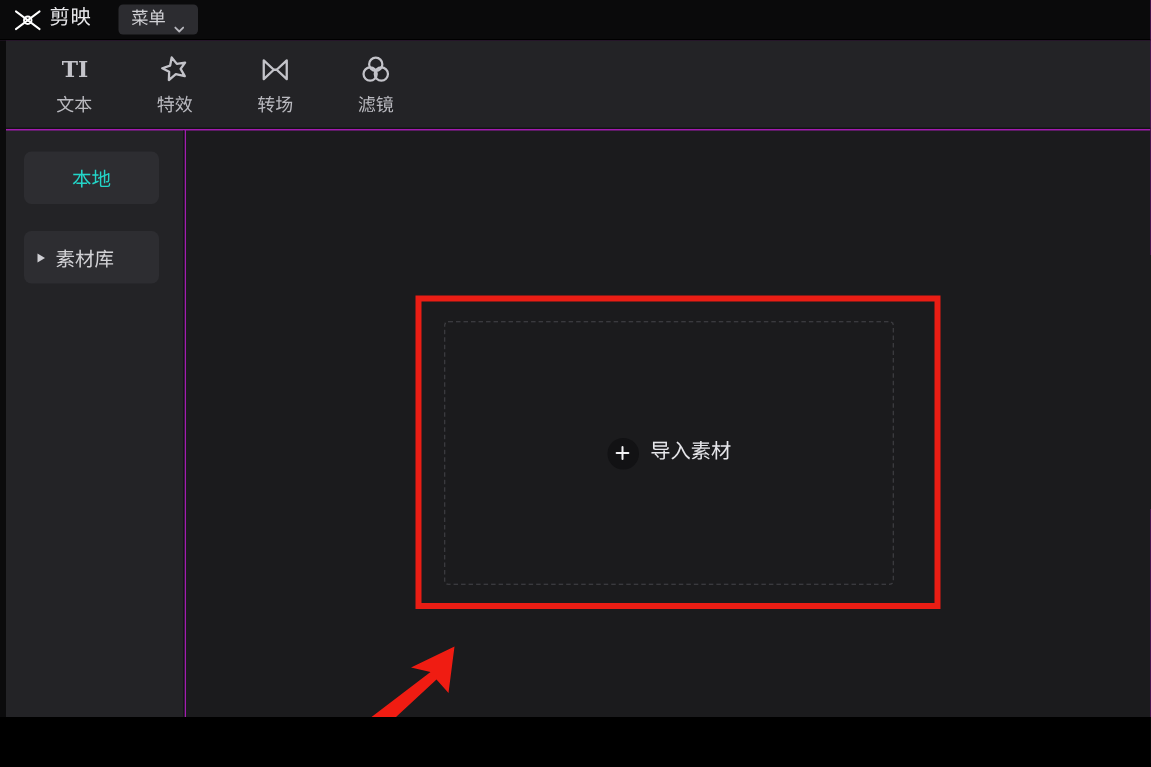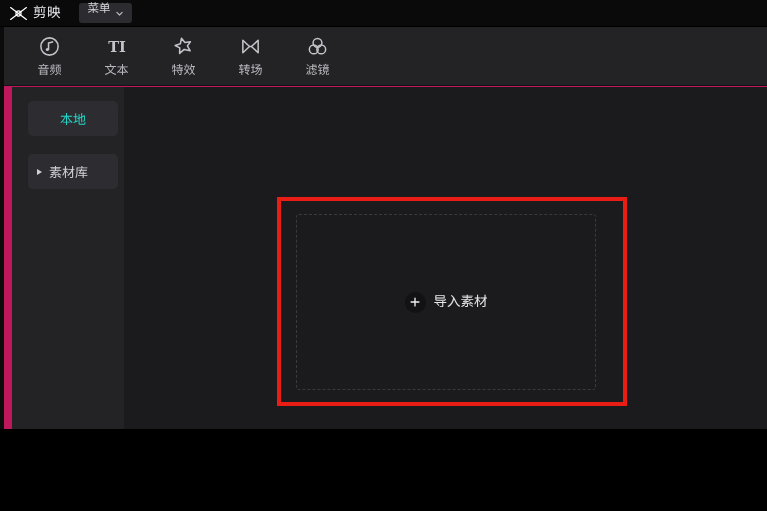--- a/index.html
+++ b/index.html
@@ -10,22 +10,22 @@
   body {
     width: 767px;
     height: 511px;
     overflow: hidden;
     font-family: "DejaVu Sans", "Liberation Sans", sans-serif;
     -webkit-font-smoothing: antialiased;
   }
   #app {
     position: relative;
     width: 767px;
-    height: 429px;
-    background: #be185d;
+    height: 478px;
+    background: #a21caf;
     overflow: hidden;
   }
 
   
   .titlebar {
     position: absolute;
     left: 0; top: 0;
     width: 767px; height: 27px;
     background: #0a0a0b;
     display: flex;
@@ -49,21 +49,21 @@
     letter-spacing: 0.5px;
     line-height: 1;
   }
   .menu-btn {
     margin-left: 18px;
     height: 20px;
     min-width: 53px;
     background: #2c2c30;
     border-radius: 3px;
     display: flex;
-    align-items: flex-start;
+    align-items: center;
     justify-content: center;
     gap: 4px;
     padding: 0 6px;
     box-sizing: border-box;
   }
   .menu-btn-label {
     color: #d2d2d6;
     font-size: 11.5px;
     line-height: 1;
   }
@@ -105,21 +105,21 @@
   .tab-icon svg { display: block; }
   .tab-label {
     font-size: 12px;
     line-height: 1;
     white-space: nowrap;
   }
 
   
   .sidebar {
     position: absolute;
-    left: 12px; top: 87px;
+    left: 0; top: 87px;
     width: 123px;
     height: 424px;
     background: #232326;
     border-right: 1px solid #141416;
     box-sizing: border-box;
     padding-top: 14px;
   }
   .side-item {
     width: 90px;
     height: 35px;
@@ -243,30 +243,20 @@
         <svg viewBox="0 0 12 12" width="9" height="9" fill="none" stroke="#b7b7bd" stroke-width="1.6" stroke-linecap="round" stroke-linejoin="round">
           <path d="M2.5 4.5 L6 8 L9.5 4.5"></path>
         </svg>
       </span>
     </div>
   </div>
 
   <div class="toolbar">
 
 
-    <div class="tab">
-      <span class="tab-icon">
-        <svg viewBox="0 0 24 24" width="23" height="23" fill="none" stroke="#c3c3c9" stroke-width="1.6">
-          <circle cx="12" cy="12" r="9"></circle>
-          <path d="M11 15.2 V8.4 L15.2 7.2" stroke-linecap="round" stroke-linejoin="round"></path>
-          <circle cx="9.7" cy="15.2" r="1.6" fill="#c3c3c9" stroke="none"></circle>
-        </svg>
-      </span>
-      <span class="tab-label">音频</span>
-    </div>
 
     <div class="tab">
       <span class="tab-icon">
         <svg viewBox="0 0 28 24" width="27" height="23">
           <text x="14" y="18" text-anchor="middle" font-family="DejaVu Serif, Liberation Serif, serif" font-size="17" font-weight="700" fill="#c3c3c9">TI</text>
         </svg>
       </span>
       <span class="tab-label">文本</span>
     </div>
 

